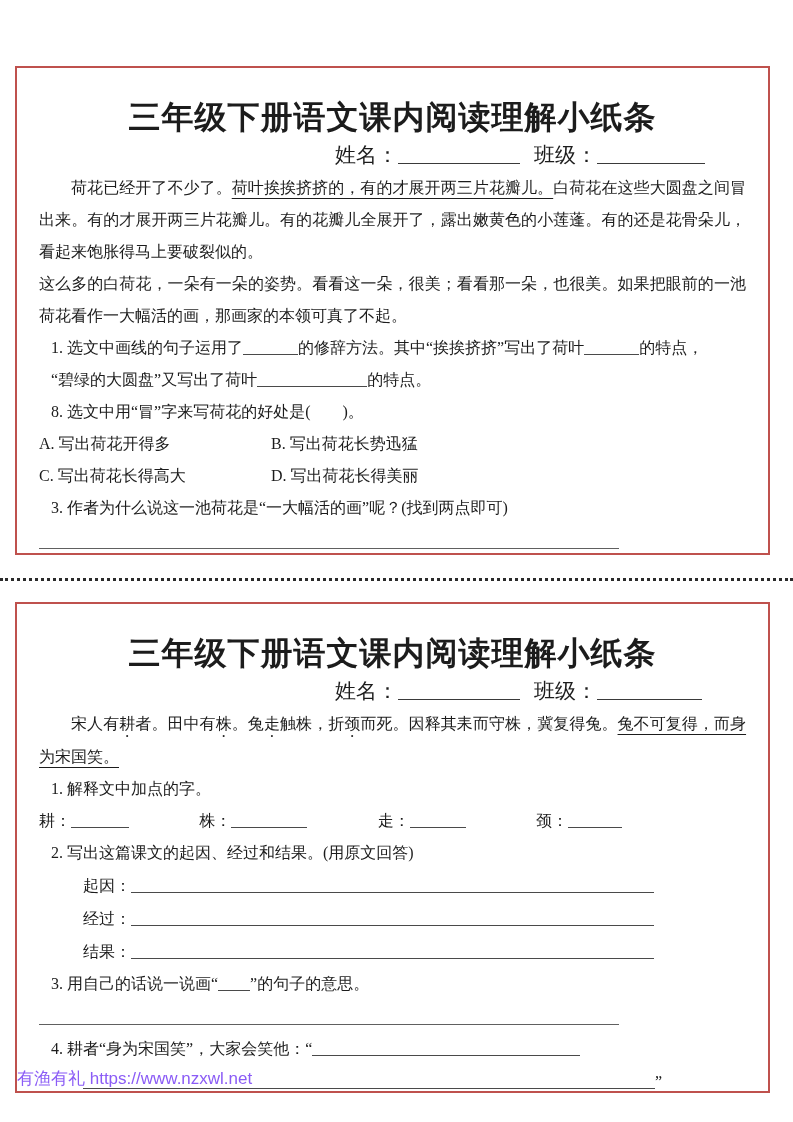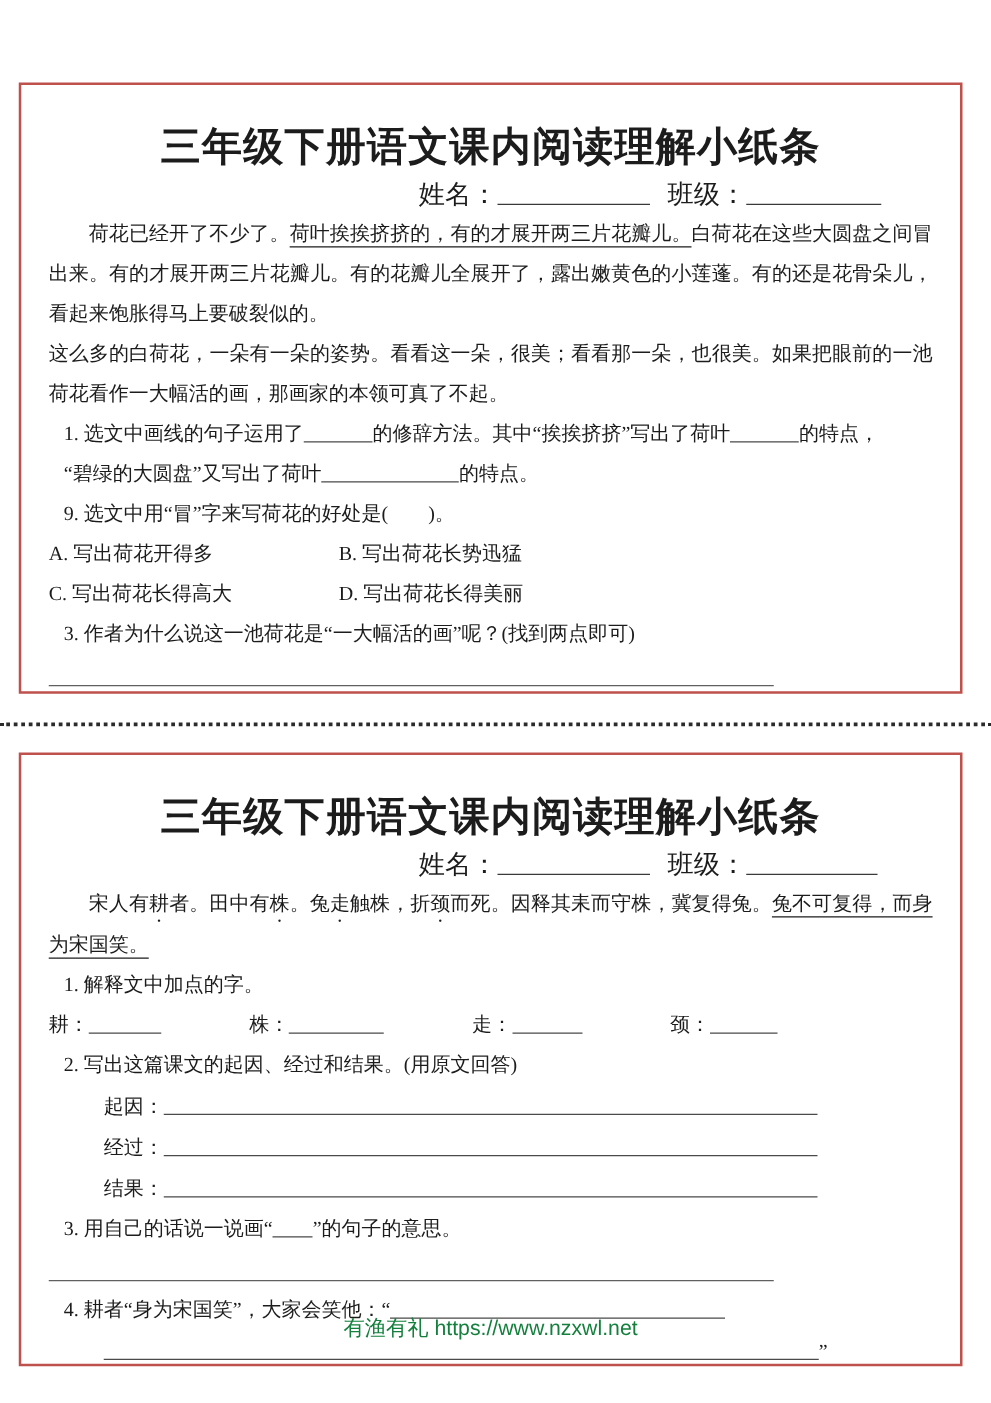--- a/index.html
+++ b/index.html
@@ -102,26 +102,26 @@
   .edot {
     -webkit-text-emphasis: filled dot #1c1c1c;
     -webkit-text-emphasis-position: under right;
     text-emphasis: filled dot #1c1c1c;
     text-emphasis-position: under right;
   }
   .footer {
     position: absolute;
     left: 0;
     right: 0;
-    bottom: 17px;
-    text-align: center;
+    bottom: 1px;
+    text-align: left;
     font-family: "Liberation Sans", "DejaVu Sans", sans-serif;
     font-size: 17px;
     line-height: 22px;
-    color: #15803d;
+    color: #8b5cf6;
   }
   .close-quote { font-size: 16px; }
 </style>
 </head>
 <body>
 
 <div class="sheet-box" id="box1">
   <div class="title">三年级下册语文课内阅读理解小纸条</div>
 
   <div class="name-row">
@@ -131,21 +131,21 @@
   <div class="passage indent">
     <span>荷花已经开了不少了。</span><span class="uline">荷叶挨挨挤挤的，有的才展开两三片花瓣儿。</span><span>白荷花在这些大圆盘之间冒出来。有的才展开两三片花瓣儿。有的花瓣儿全展开了，露出嫩黄色的小莲蓬。有的还是花骨朵儿，看起来饱胀得马上要破裂似的。</span>
   </div>
   <div class="passage">这么多的白荷花，一朵有一朵的姿势。看看这一朵，很美；看看那一朵，也很美。如果把眼前的一池荷花看作一大幅活的画，那画家的本领可真了不起。</div>
 
   <div class="q">
     <span>1. 选文中画线的句子运用了</span><span class="blank" style="width:55px"></span><span>的修辞方法。其中“挨挨挤挤”写出了荷叶</span><span class="blank" style="width:55px"></span><span>的特点，</span><br>
     <span>“碧绿的大圆盘”又写出了荷叶</span><span class="blank" style="width:110px"></span><span>的特点。</span>
   </div>
 
-  <div class="q">9. 选文中用“冒”字来写荷花的好处是(　　)。</div>
+  <div class="q">8. 选文中用“冒”字来写荷花的好处是(　　)。</div>
 
   <div class="options-row">
     <span class="opt-left">A. 写出荷花开得多</span>
       <span>B. 写出荷花长势迅猛</span>
   </div>
   <div class="options-row">
     <span class="opt-left">C. 写出荷花长得高大</span>
       <span>D. 写出荷花长得美丽</span>
   </div>
 

